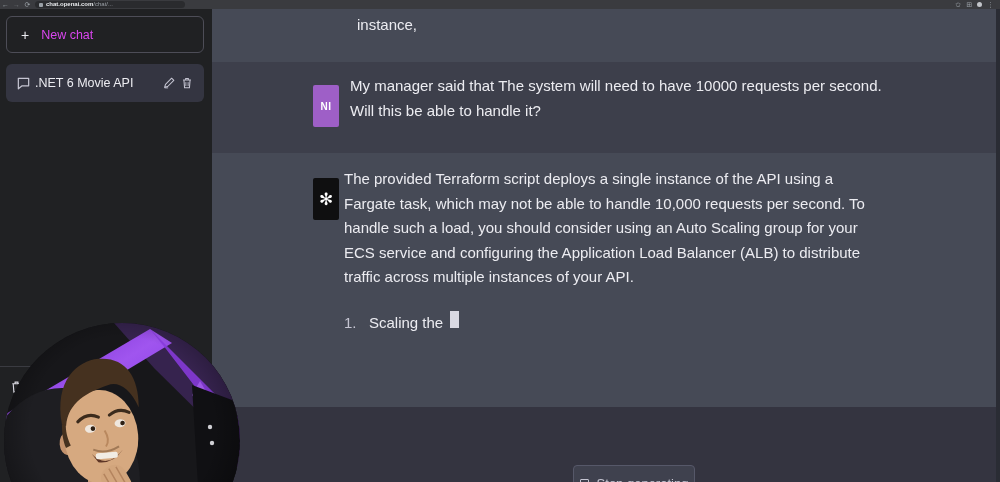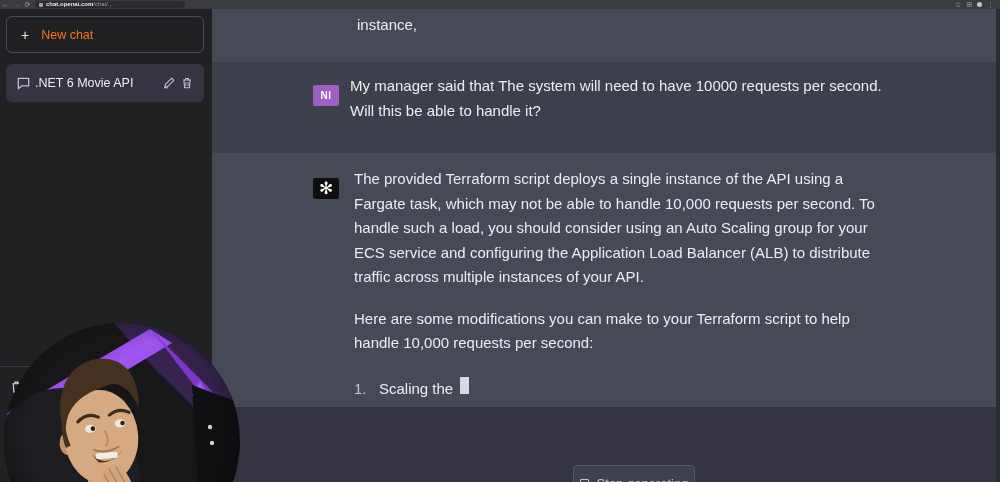--- a/index.html
+++ b/index.html
@@ -22,46 +22,46 @@
   .right-ics .nav-ic { width:auto; }
   .avatar-dot { width:5px; height:5px; border-radius:50%; background:#c2c5ca; }
 
   
   .sidebar { position:absolute; left:0; top:9px; width:212px; height:473px;
     background:#202123; z-index:2; }
   .new-chat-btn { position:absolute; left:6px; top:7px; width:198px; height:37px;
     border:1px solid #4d4d57; border-radius:6px; background:transparent;
     display:flex; align-items:center; gap:12px; padding-left:14px; cursor:pointer; }
   .plus { color:#ececf1; font-size:14px; line-height:14px; }
-  .new-chat-label { color:#f97316; font-size:12.5px; }
+  .new-chat-label { color:#d946ef; font-size:12.5px; }
   .conv-item { position:absolute; left:6px; top:55px; width:198px; height:38px;
     background:#343541; border-radius:6px; display:flex; align-items:center;
     gap:4px; padding:0 10px; cursor:pointer; }
   .conv-title { color:#ececf1; font-size:12.5px; flex:1; white-space:nowrap; overflow:hidden; }
   .conv-item svg, .footer-trash svg, .bubble svg { display:block; }
   .footer-line { position:absolute; left:0; top:357px; width:212px; height:1px; background:#3a3b41; }
   .footer-trash { position:absolute; left:9px; top:370px; }
 
   
   .main { position:absolute; left:212px; top:9px; width:788px; height:473px; background:#be185d; }
   .band { position:absolute; left:0; width:788px; }
   .band.tail  { top:0;   height:53px;  background:#464a56; }
   .band.user  { top:53px; height:91px; background:#3d3f4b; }
   .band.asst  { top:144px; height:254px; background:#464a56; }
   .band.foot  { top:398px; height:75px; background:#343440; }
 
   .msg-text { color:#ececf1; font-size:15px; line-height:24.5px; }
   .tail-text { position:absolute; left:145px; top:4px; }
-  .avatar { position:absolute; width:26px; height:21px; border-radius:2px;
+  .avatar { position:absolute; width:26px; height:42px; border-radius:2px;
     display:flex; align-items:center; justify-content:center; }
   .avatar.user-av { left:101px; top:76px; background:#9e5fc7; color:#fff;
     font-size:10px; font-weight:bold; letter-spacing:.5px; }
   .avatar.ai-av { left:101px; top:169px; background:#0f0f10; color:#fff; font-size:17px; }
   .user-msg { position:absolute; left:138px; top:65px; width:540px; }
-  .asst-msg { position:absolute; left:142px; top:158px; width:540px; }
+  .asst-msg { position:absolute; left:132px; top:158px; width:540px; }
   .asst-msg p { margin-bottom:17px; }
   .asst-list { list-style:none; margin-top:21px; }
   .asst-list li { display:flex; align-items:baseline; }
   .li-num { color:#c5c5d2; width:25px; flex:0 0 auto; font-size:15px; }
   .cursor-block { display:inline-block; width:9px; height:17px; background:#d9d9e3;
     margin-left:7px; vertical-align:-3px; }
 
   .stop-btn { position:absolute; left:361px; top:456px; width:122px; height:36px;
     background:#3f414e; border:1px solid #565869; border-radius:4px;
     color:#c5c5d2; font-size:13px; display:flex; align-items:center;
@@ -137,21 +137,20 @@
     <div class="band foot"></div>
 
     <div class="msg-text tail-text">instance,</div>
 
     <div class="avatar user-av">NI</div>
     <div class="msg-text user-msg">My manager said that The system will need to have 10000 requests per second. Will this be able to handle it?</div>
 
     <div class="avatar ai-av">✻</div>
     <div class="msg-text asst-msg">
       <p>The provided Terraform script deploys a single instance of the API using a Fargate task, which may not be able to handle 10,000 requests per second. To handle such a load, you should consider using an Auto Scaling group for your ECS service and configuring the Application Load Balancer (ALB) to distribute traffic across multiple instances of your API.</p>
-      <p>Here are some modifications you can make to your Terraform script to help handle 10,000 requests per second:</p>
       <ol class="asst-list">
         <li>
           <span class="li-num">1.</span>
           <span>Scaling the</span>
           <span class="cursor-block"></span>
         </li>
       </ol>
     </div>
 
     <div class="stop-btn">

